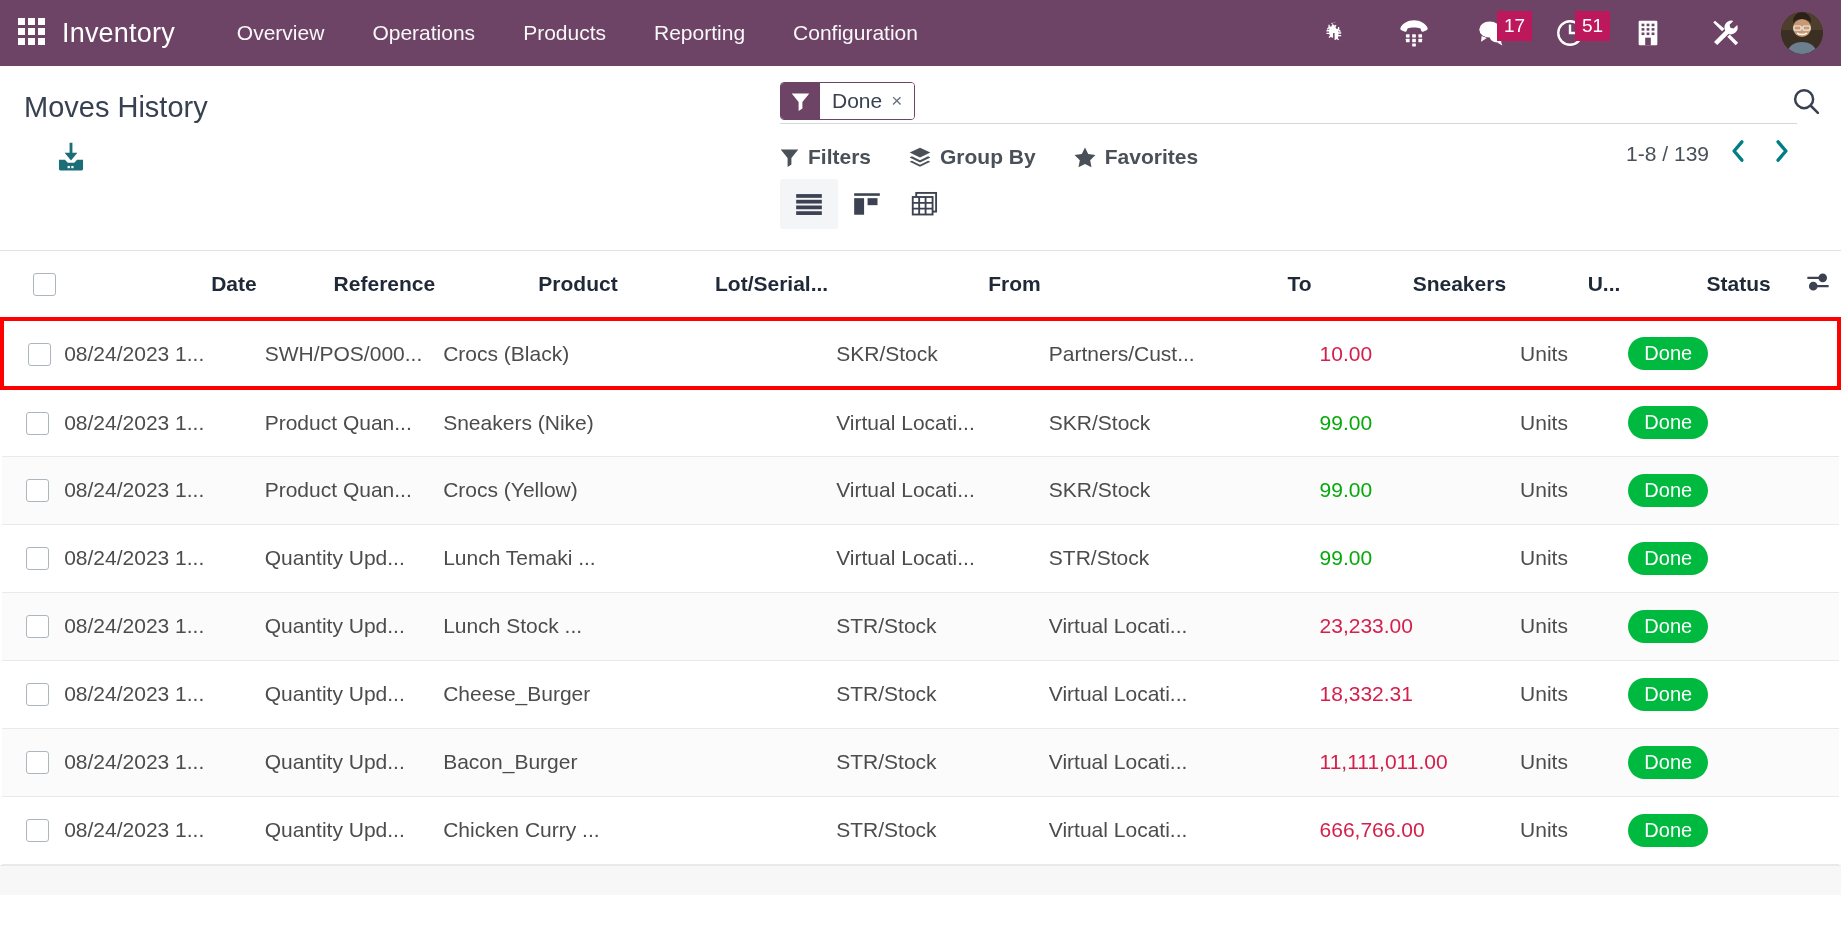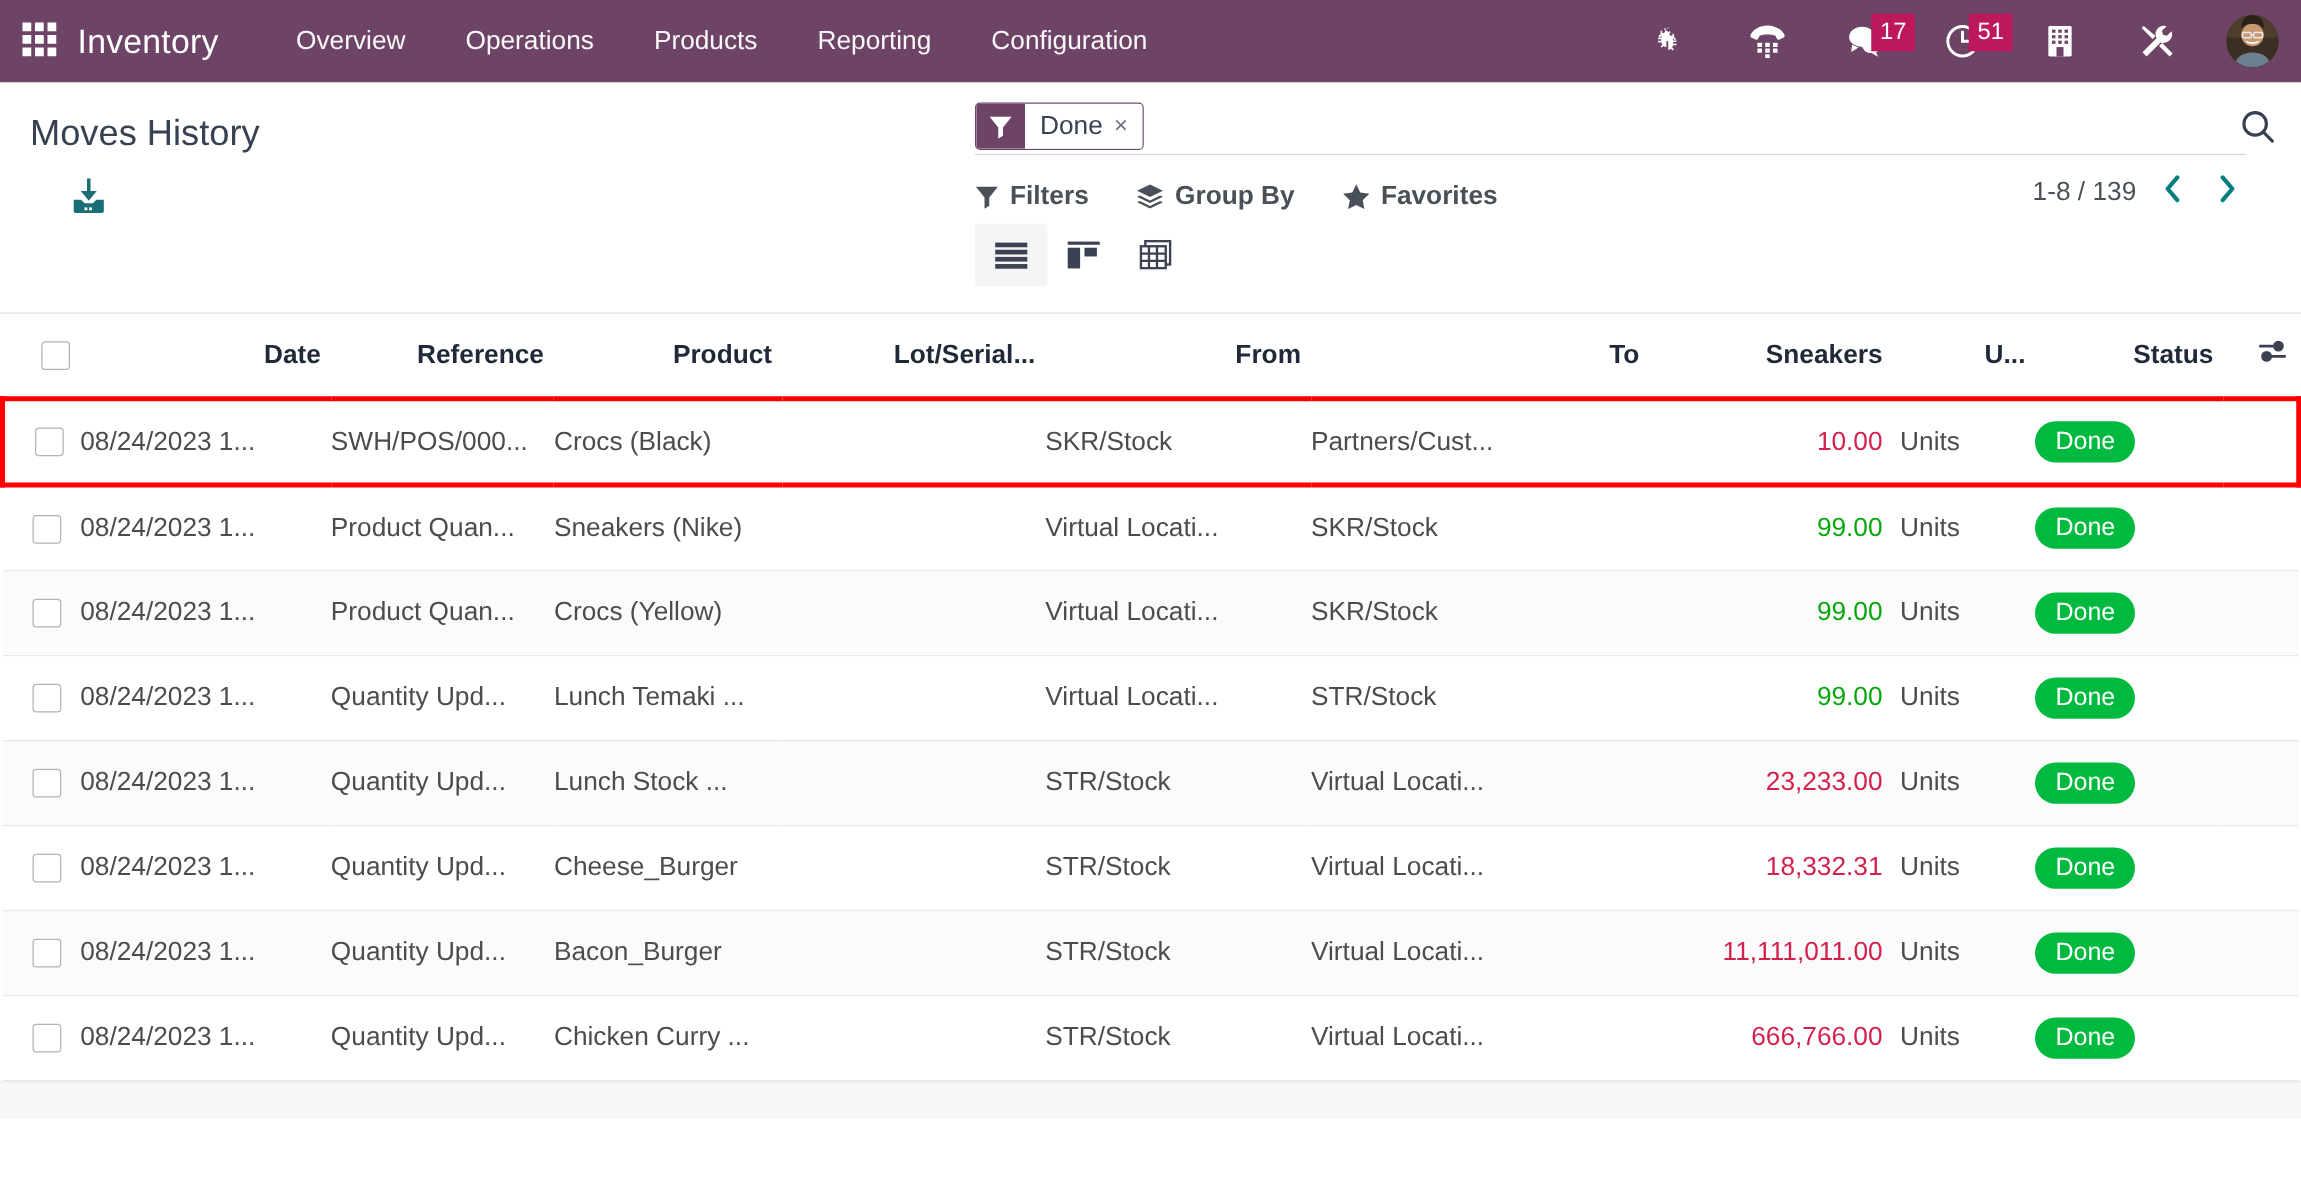--- a/index.html
+++ b/index.html
@@ -252,21 +252,21 @@
   tbody tr.highlight td.first-cell { border-left: 4px solid #ff0000; }
   tbody tr.highlight td.last-cell  { border-right: 4px solid #ff0000; }
 
   .col-check { width: 62px; padding-left: 24px !important; }
   .col-date { width: 200px; }
   .col-ref  { width: 178px; }
   .col-prod { width: 182px; }
   .col-lot  { width: 210px; }
   .col-from { width: 212px; }
   .col-to   { width: 270px; }
-  .col-qty  { width: 200px; text-align: right; padding-right: 14px !important; }
+  .col-qty  { width: 200px; padding-right: 14px !important; }
   .col-uom  { width: 108px; }
   .col-status { width: 150px; }
   .col-opt  { width: 60px; }
 
   .chk {
     width: 23px; height: 23px;
     border: 1px solid #adb5bd;
     border-radius: 3px;
     background: #ffffff;
     display: inline-block;

